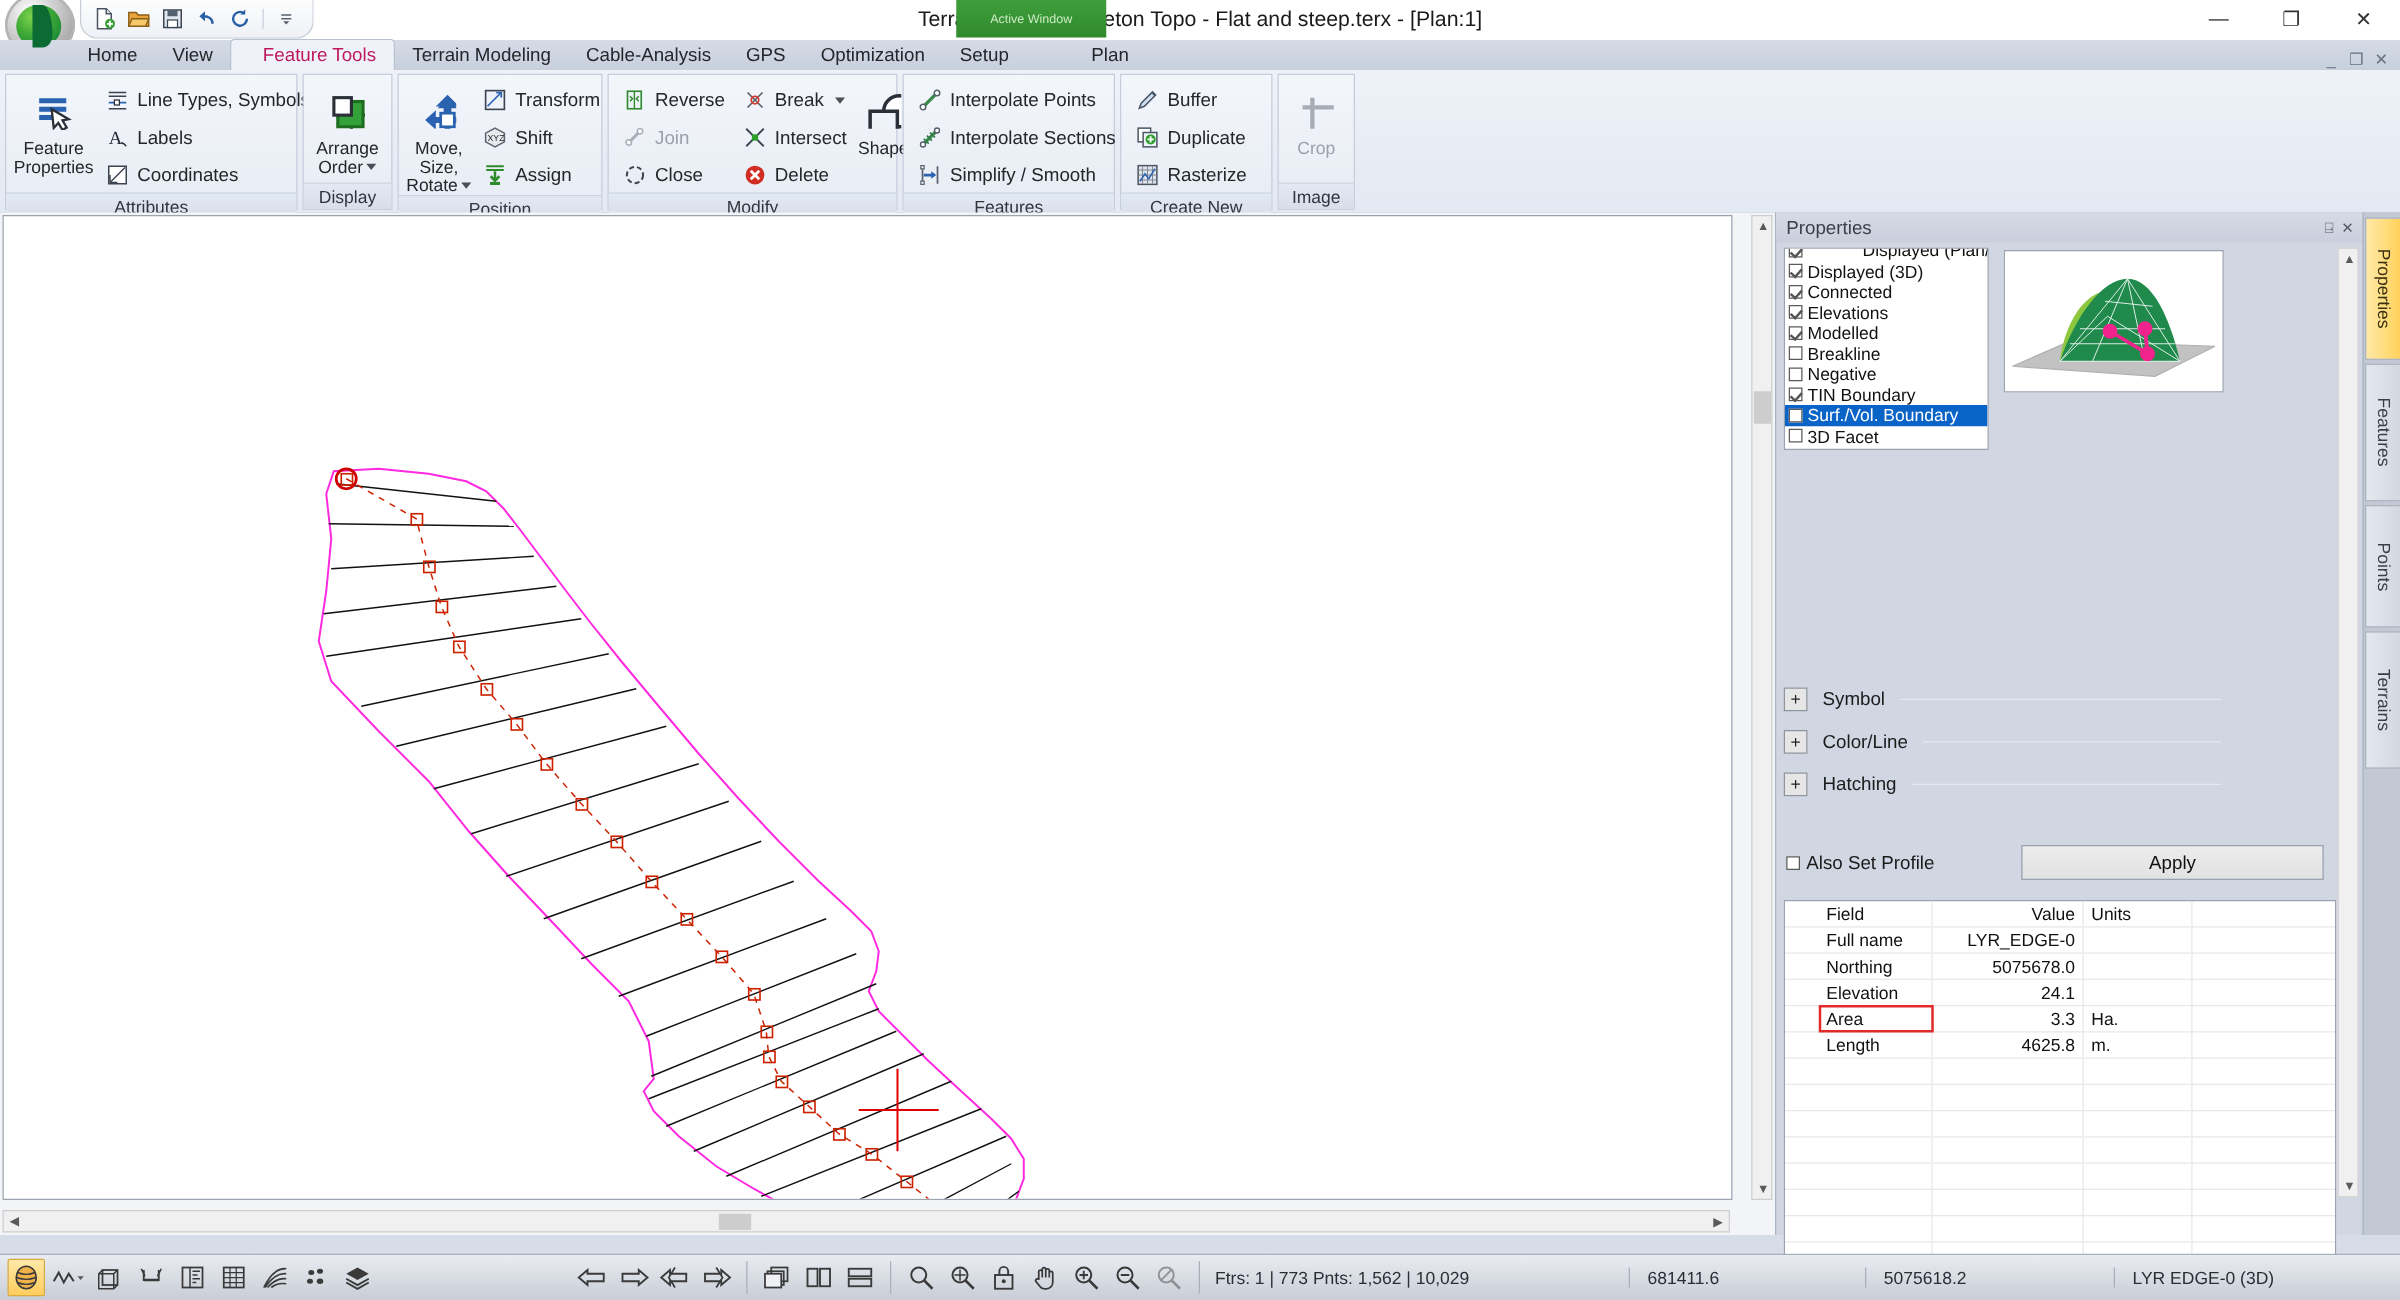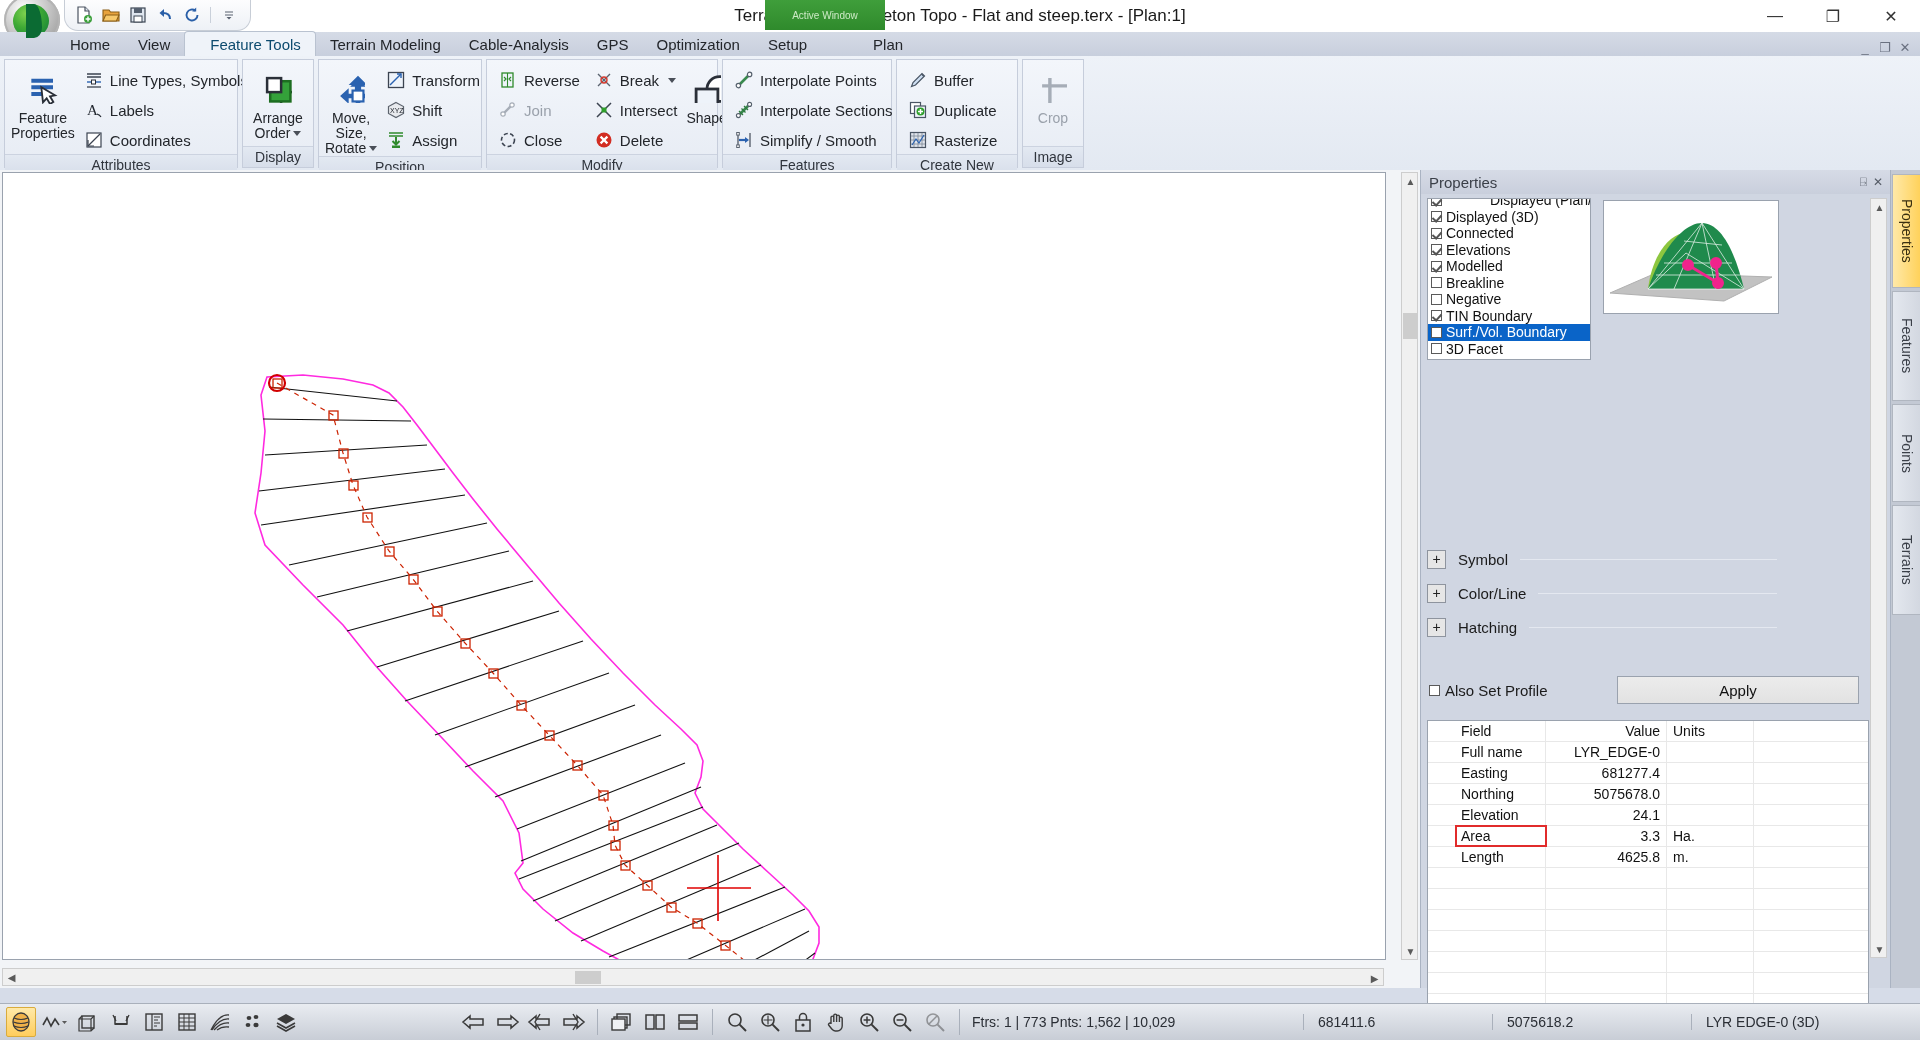--- a/index.html
+++ b/index.html
@@ -59,21 +59,21 @@
     position:absolute;left:0;top:32px;width:1920px;height:24px;
     background:linear-gradient(#d5dbe6,#c8cfdd);
     display:flex;align-items:flex-end;padding-left:56px;box-sizing:border-box;
   }
   .tab{
     height:24px;padding:0 14px;display:flex;align-items:center;
     font-size:15px;color:#23262b;position:relative;
   }
   .tab.active{
     background:#eff3f9;border:1px solid #b9c2d0;border-bottom:none;
-    border-radius:4px 4px 0 0;color:#0c4a6e;padding-left:25px;
+    border-radius:4px 4px 0 0;color:#be185d;padding-left:25px;
   }
   .tab.plan{margin-left:38px;color:#23262b;}
   .tabstrip .minibtns{margin-left:auto;display:flex;align-items:center;gap:2px;padding-right:6px;}
   .minibtn{width:18px;height:18px;display:flex;align-items:center;justify-content:center;color:#6a7180;font-size:13px;}
 
   
   .ribbon{
     position:absolute;left:0;top:56px;width:1920px;height:114px;
     background:linear-gradient(#eef2f8,#e3e9f2);
     border-bottom:1px solid #aab3c2;
@@ -820,26 +820,20 @@
           <div class="fg-c3">Units</div>
           <div class="fg-c4"></div>
         </div>
         <div class="fg-row">
           <div class="fg-c1">Full name</div>
           <div class="fg-c2">LYR_EDGE-0</div>
           <div class="fg-c3"></div>
           <div class="fg-c4"></div>
         </div>
         <div class="fg-row">
-          <div class="fg-c1">Easting</div>
-          <div class="fg-c2">681277.4</div>
-          <div class="fg-c3"></div>
-          <div class="fg-c4"></div>
-        </div>
-        <div class="fg-row">
           <div class="fg-c1">Northing</div>
           <div class="fg-c2">5075678.0</div>
           <div class="fg-c3"></div>
           <div class="fg-c4"></div>
         </div>
         <div class="fg-row">
           <div class="fg-c1">Elevation</div>
           <div class="fg-c2">24.1</div>
           <div class="fg-c3"></div>
           <div class="fg-c4"></div>

